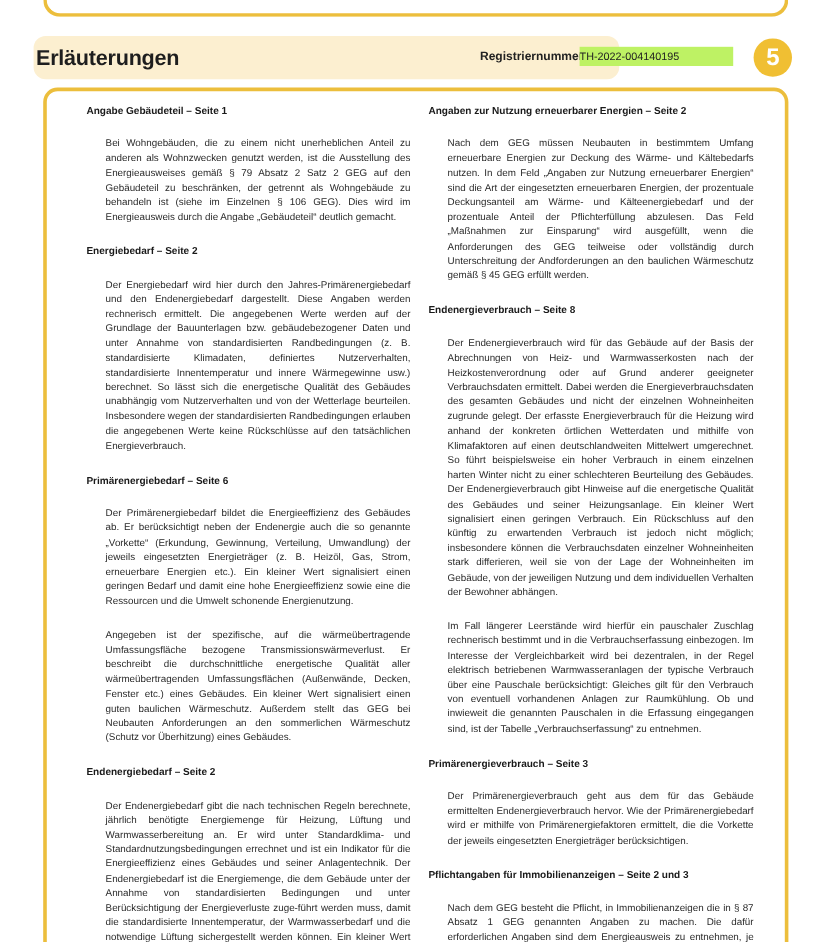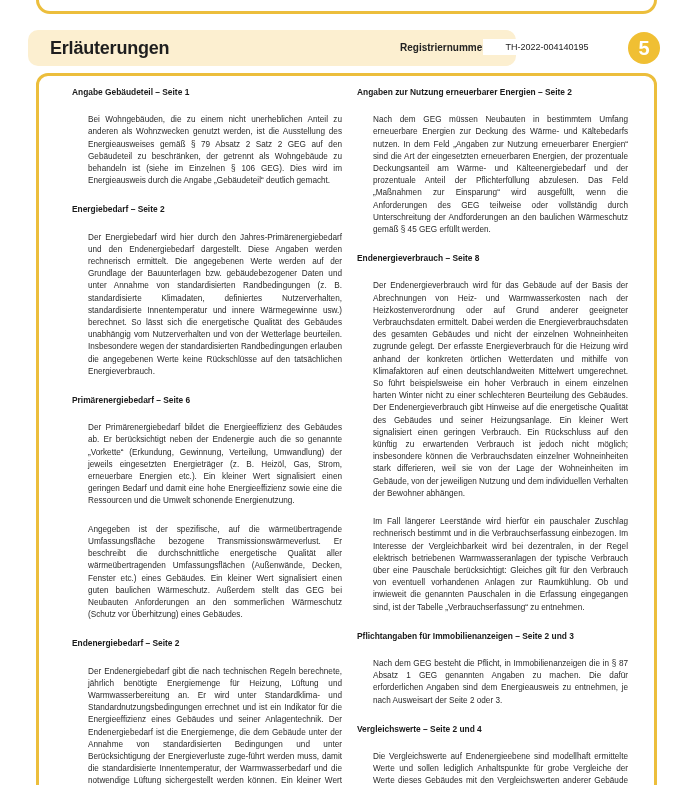--- a/index.html
+++ b/index.html
@@ -32,21 +32,21 @@
       position: absolute;
       left: 28px;
       top: 30px;
       width: 488px;
       height: 36px;
       background: #fcefd0;
       border-radius: 10px;
       display: flex;
       align-items: center;
       box-sizing: border-box;
-      padding-left: 22px;
+      padding-left: 2px;
     }
     .header-title {
       font-size: 18px;
       font-weight: bold;
       color: #1e1e1e;
       letter-spacing: -0.2px;
     }
     .reg-label {
       position: absolute;
       left: 372px;
@@ -54,24 +54,23 @@
       font-size: 10px;
       font-weight: bold;
       color: #222;
     }
     .reg-value {
       position: absolute;
       left: 455px;
       top: 9px;
       width: 128px;
       height: 16px;
-      background: #ffffff;
+      background: #bef264;
       font-size: 9px;
       line-height: 16px;
-      text-align: center;
       color: #222;
     }
     .page-badge {
       position: absolute;
       left: 628px;
       top: 32px;
       width: 32px;
       height: 32px;
       border-radius: 50%;
       background: #f0bf33;
@@ -157,20 +156,22 @@
       <p>Nach dem GEG müssen Neubauten in bestimmtem Umfang erneuerbare Energien zur Deckung des Wärme- und Kältebedarfs nutzen. In dem Feld „Angaben zur Nutzung erneuerbarer Energien“ sind die Art der eingesetzten erneuerbaren Energien, der prozentuale Deckungsanteil am Wärme- und Kälteenergiebedarf und der prozentuale Anteil der Pflichterfüllung abzulesen. Das Feld „Maßnahmen zur Einsparung“ wird ausgefüllt, wenn die Anforderungen des GEG teilweise oder vollständig durch Unterschreitung der Andforderungen an den baulichen Wärmeschutz gemäß § 45 GEG erfüllt werden.</p>
     </div>
     <div class="section">
       <h3>Endenergieverbrauch – Seite 8</h3>
       <p>Der Endenergieverbrauch wird für das Gebäude auf der Basis der Abrechnungen von Heiz- und Warmwasserkosten nach der Heizkostenverordnung oder auf Grund anderer geeigneter Verbrauchsdaten ermittelt. Dabei werden die Energieverbrauchsdaten des gesamten Gebäudes und nicht der einzelnen Wohneinheiten zugrunde gelegt. Der erfasste Energieverbrauch für die Heizung wird anhand der konkreten örtlichen Wetterdaten und mithilfe von Klimafaktoren auf einen deutschlandweiten Mittelwert umgerechnet. So führt beispielsweise ein hoher Verbrauch in einem einzelnen harten Winter nicht zu einer schlechteren Beurteilung des Gebäudes. Der Endenergieverbrauch gibt Hinweise auf die energetische Qualität des Gebäudes und seiner Heizungsanlage. Ein kleiner Wert signalisiert einen geringen Verbrauch. Ein Rückschluss auf den künftig zu erwartenden Verbrauch ist jedoch nicht möglich; insbesondere können die Verbrauchsdaten einzelner Wohneinheiten stark differieren, weil sie von der Lage der Wohneinheiten im Gebäude, von der jeweiligen Nutzung und dem individuellen Verhalten der Bewohner abhängen.</p>
     </div>
     <div class="section">
       <p>Im Fall längerer Leerstände wird hierfür ein pauschaler Zuschlag rechnerisch bestimmt und in die Verbrauchserfassung einbezogen. Im Interesse der Vergleichbarkeit wird bei dezentralen, in der Regel elektrisch betriebenen Warmwasseranlagen der typische Verbrauch über eine Pauschale berücksichtigt: Gleiches gilt für den Verbrauch von eventuell vorhandenen Anlagen zur Raumkühlung. Ob und inwieweit die genannten Pauschalen in die Erfassung eingegangen sind, ist der Tabelle „Verbrauchserfassung“ zu entnehmen.</p>
     </div>
     <div class="section">
+      <h3>Primärenergieverbrauch – Seite 3</h3>
+      <p>Der Primärenergieverbrauch geht aus dem für das Gebäude ermittelten Endenergieverbrauch hervor. Wie der Primärenergiebedarf wird er mithilfe von Primärenergiefaktoren ermittelt, die die Vorkette der jeweils eingesetzten Energieträger berücksichtigen.</p>
     </div>
     <div class="section">
     </div>
     <div class="section">
       <h3>Pflichtangaben für Immobilienanzeigen – Seite 2 und 3</h3>
       <p>Nach dem GEG besteht die Pflicht, in Immobilienanzeigen die in § 87 Absatz 1 GEG genannten Angaben zu machen. Die dafür erforderlichen Angaben sind dem Energieausweis zu entnehmen, je nach Ausweisart der Seite 2 oder 3.</p>
     </div>
     <div class="section">
       <h3>Vergleichswerte – Seite 2 und 4</h3>
       <p>Die Vergleichswerte auf Endenergieebene sind modellhaft ermittelte Werte und sollen lediglich Anhaltspunkte für grobe Vergleiche der Werte dieses Gebäudes mit den Vergleichswerten anderer Gebäude sein.</p>

